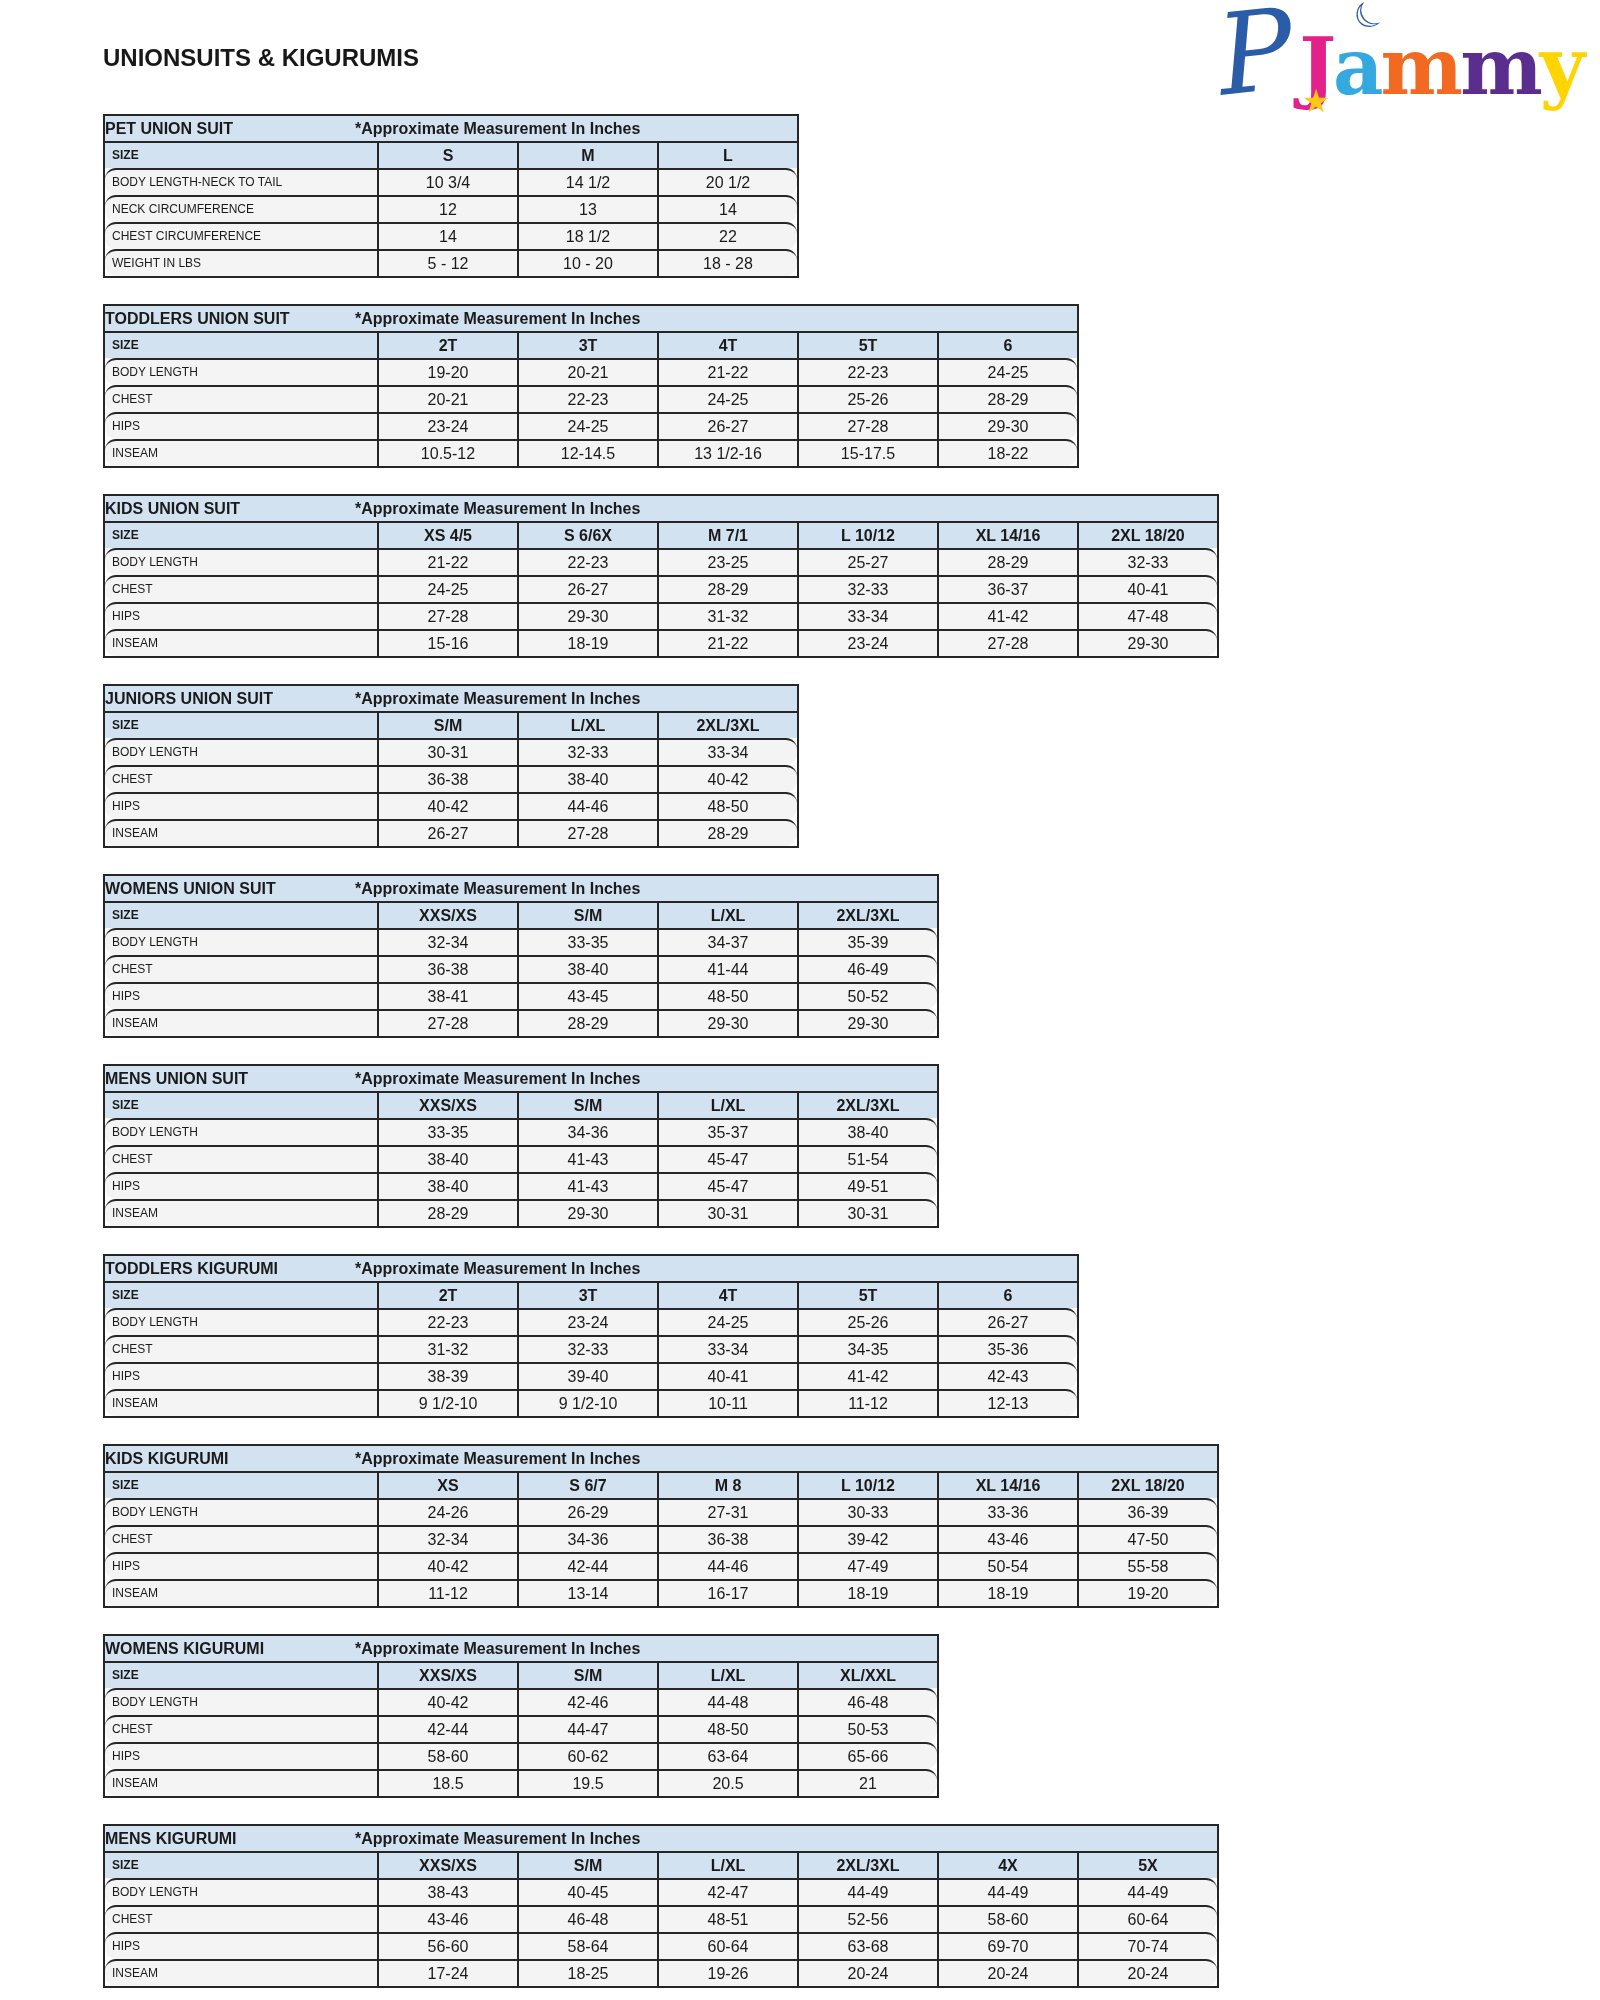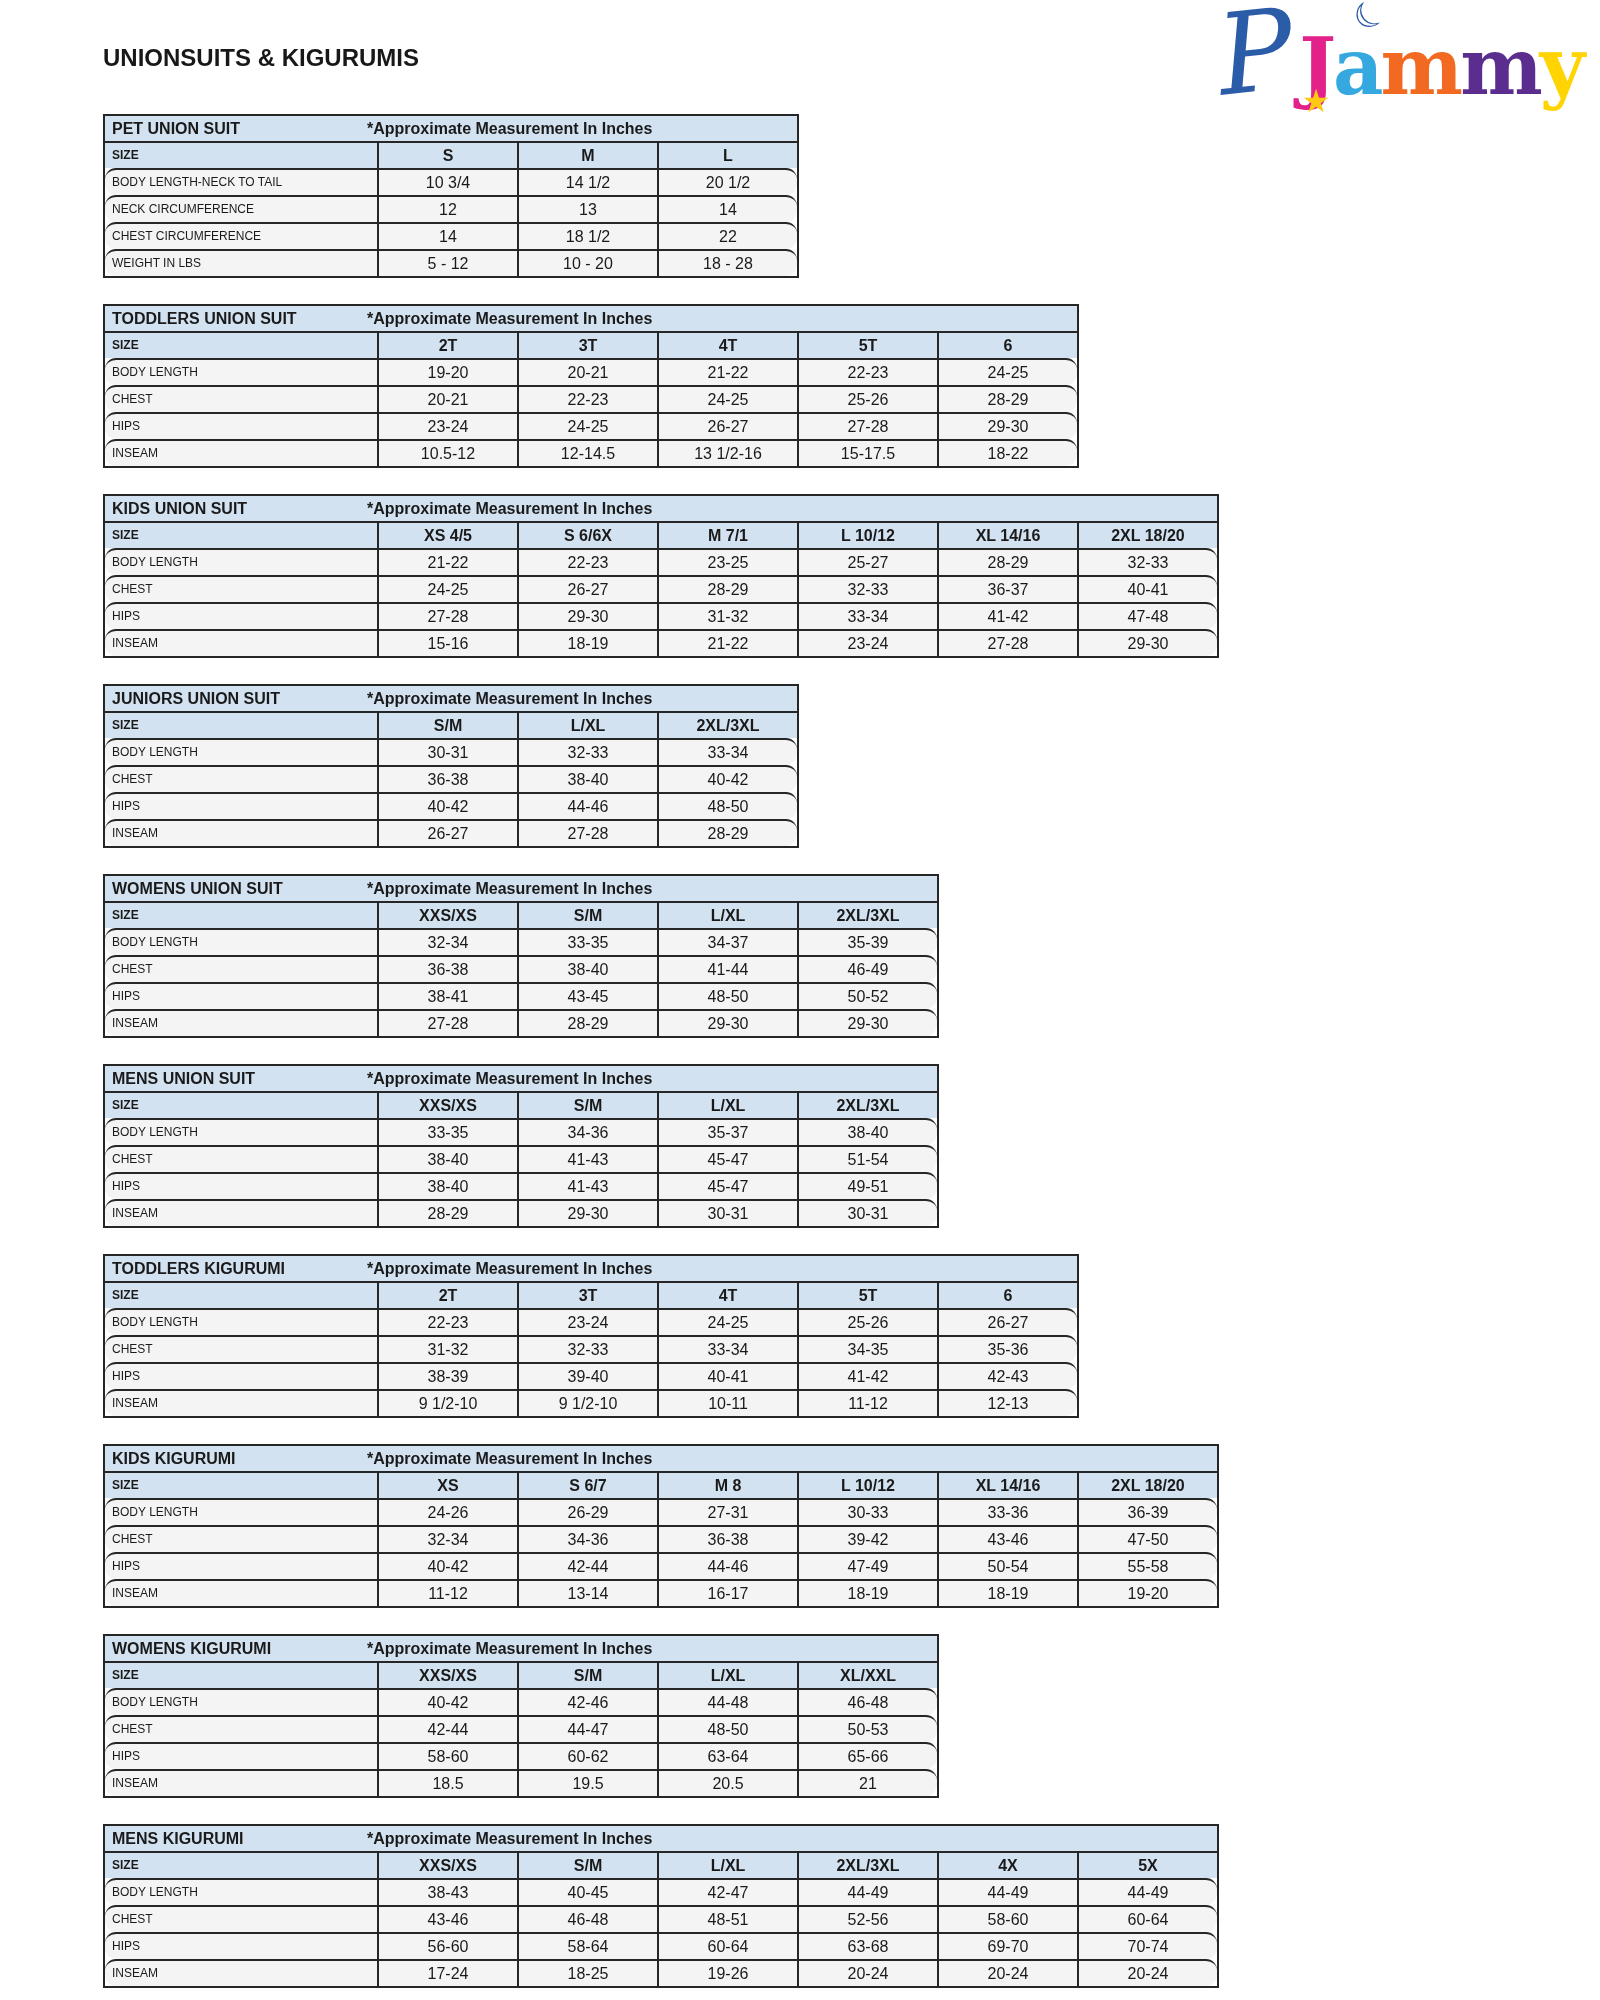--- a/index.html
+++ b/index.html
@@ -28,24 +28,24 @@
   
   .sztable{
     border:2px solid var(--brd);margin-bottom:26px;display:inline-block;background:#fff;
   }
   .trow{display:flex;height:25px;line-height:25px;}
   .trow + .trow{border-top:2px solid var(--brd);}
   .titlerow{background:var(--hdr);position:relative;}
   .headrow{background:var(--hdr);}
   .datarow{background:var(--rowbg);border-radius:11px;}
   .tname{
-    padding-left:7px;font-weight:bold;font-size:16px;white-space:nowrap;
+    font-weight:bold;font-size:16px;white-space:nowrap;
   }
   .tnote{
-    position:absolute;left:262px;top:0;font-weight:bold;font-size:16px;white-space:nowrap;
+    position:absolute;left:250px;top:0;font-weight:bold;font-size:16px;white-space:nowrap;
   }
   .tlabel{
     flex:0 0 272px;width:272px;padding-left:7px;box-sizing:border-box;
     font-size:12px;white-space:nowrap;overflow:hidden;
   }
   .headrow .tlabel{font-weight:bold;}
   .tcell{
     flex:0 0 140px;width:140px;border-left:2px solid var(--brd);box-sizing:border-box;
     text-align:center;font-size:16px;white-space:nowrap;
   }

